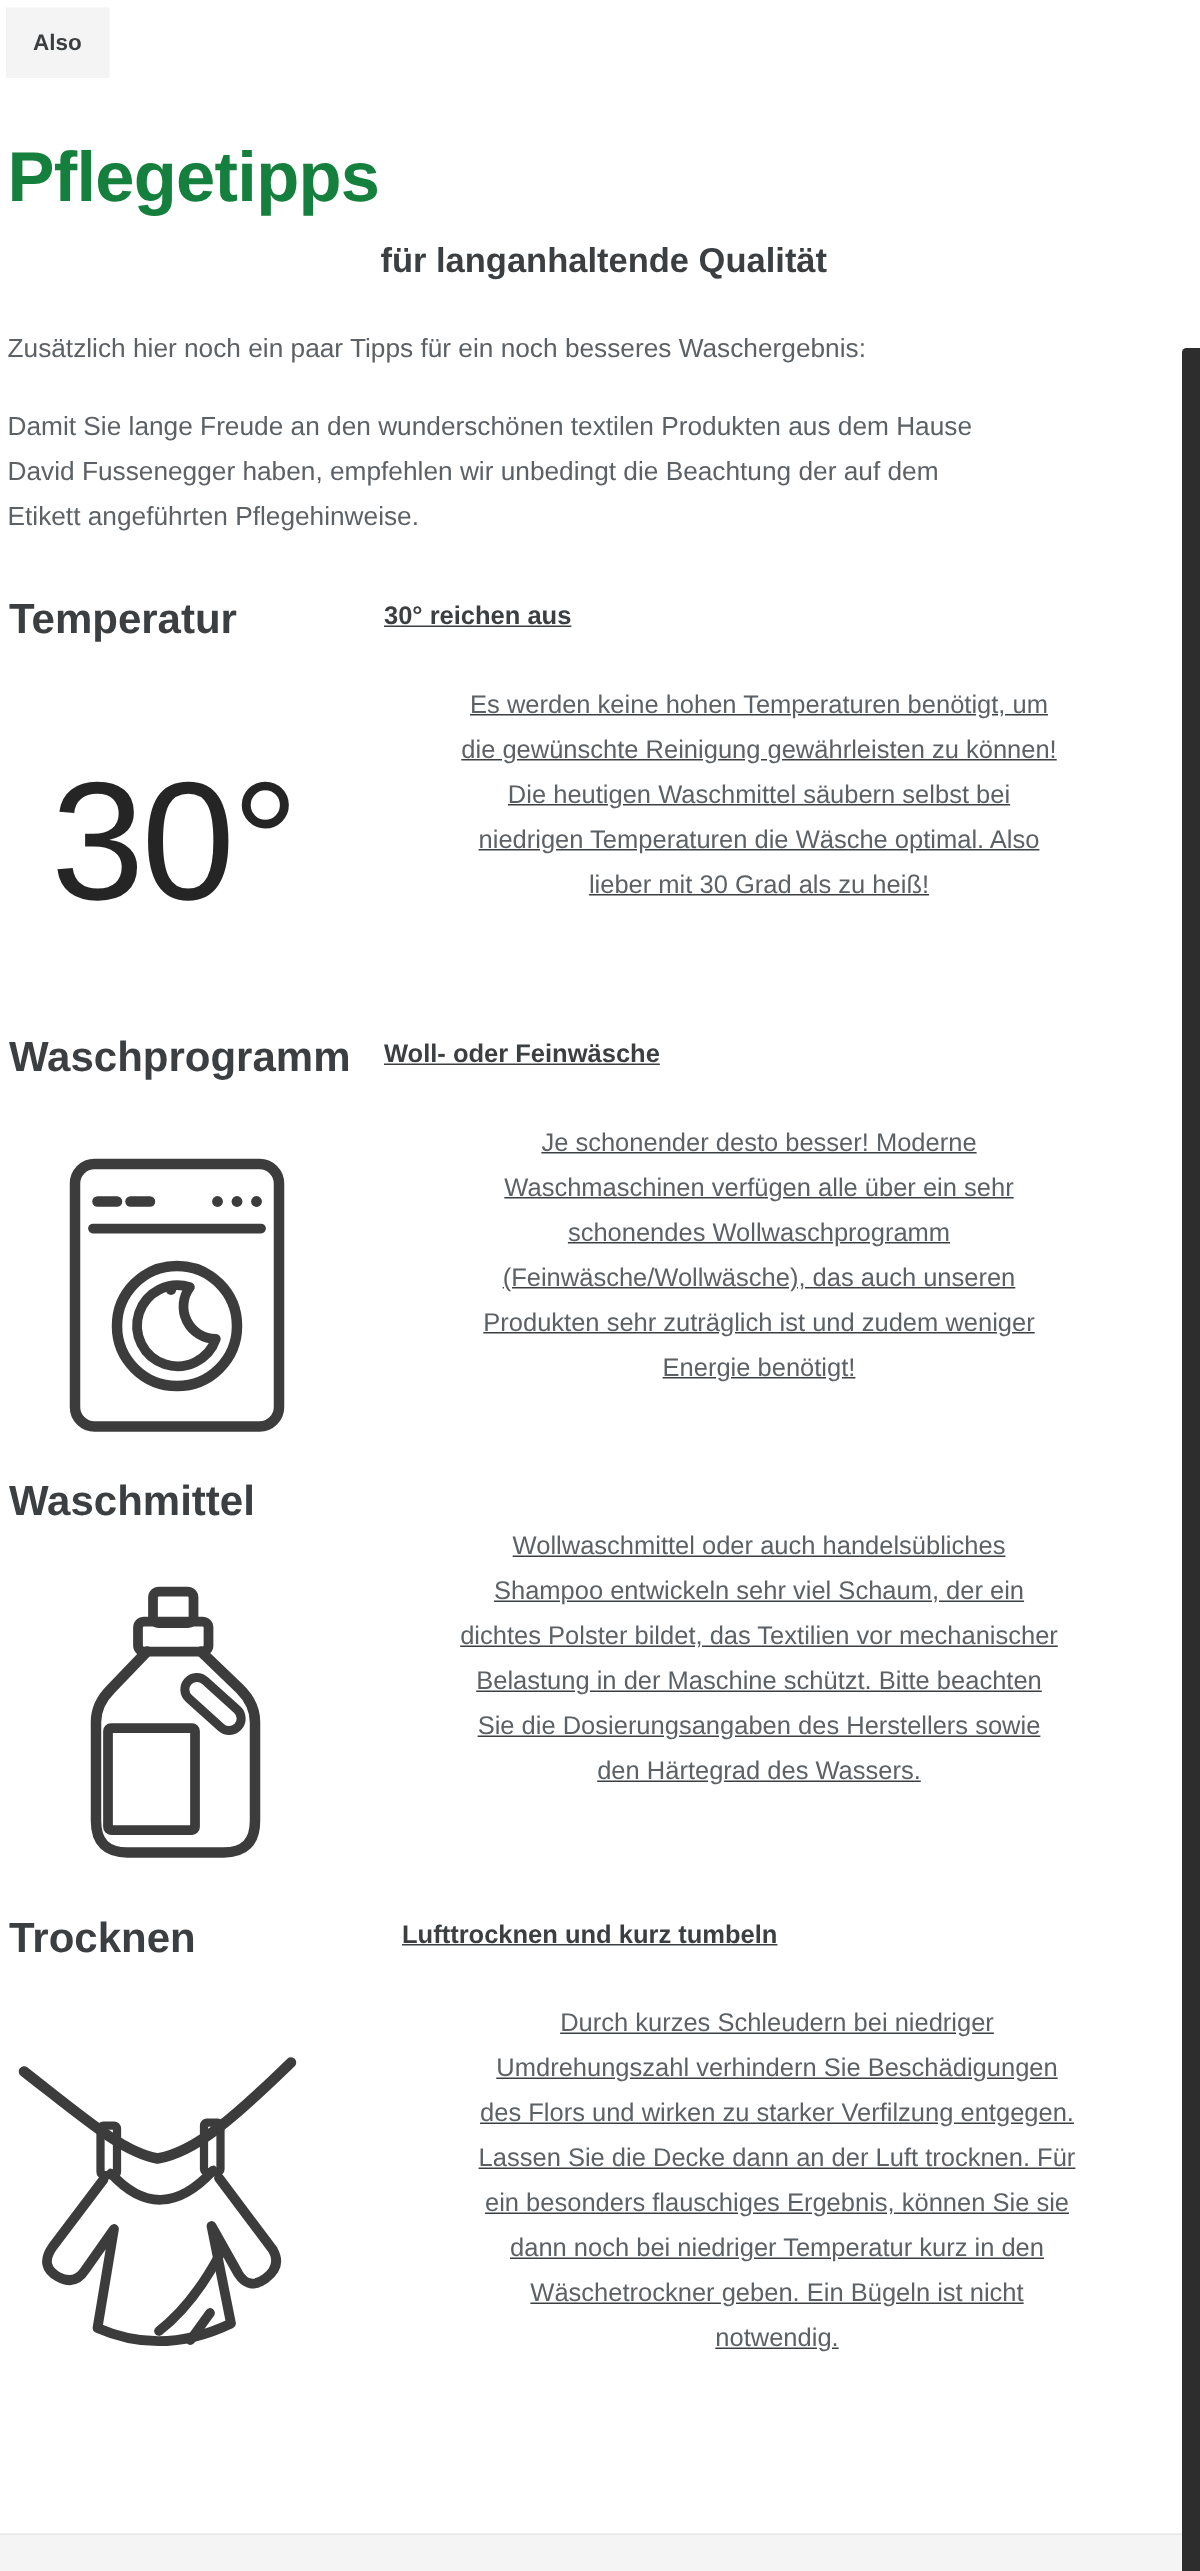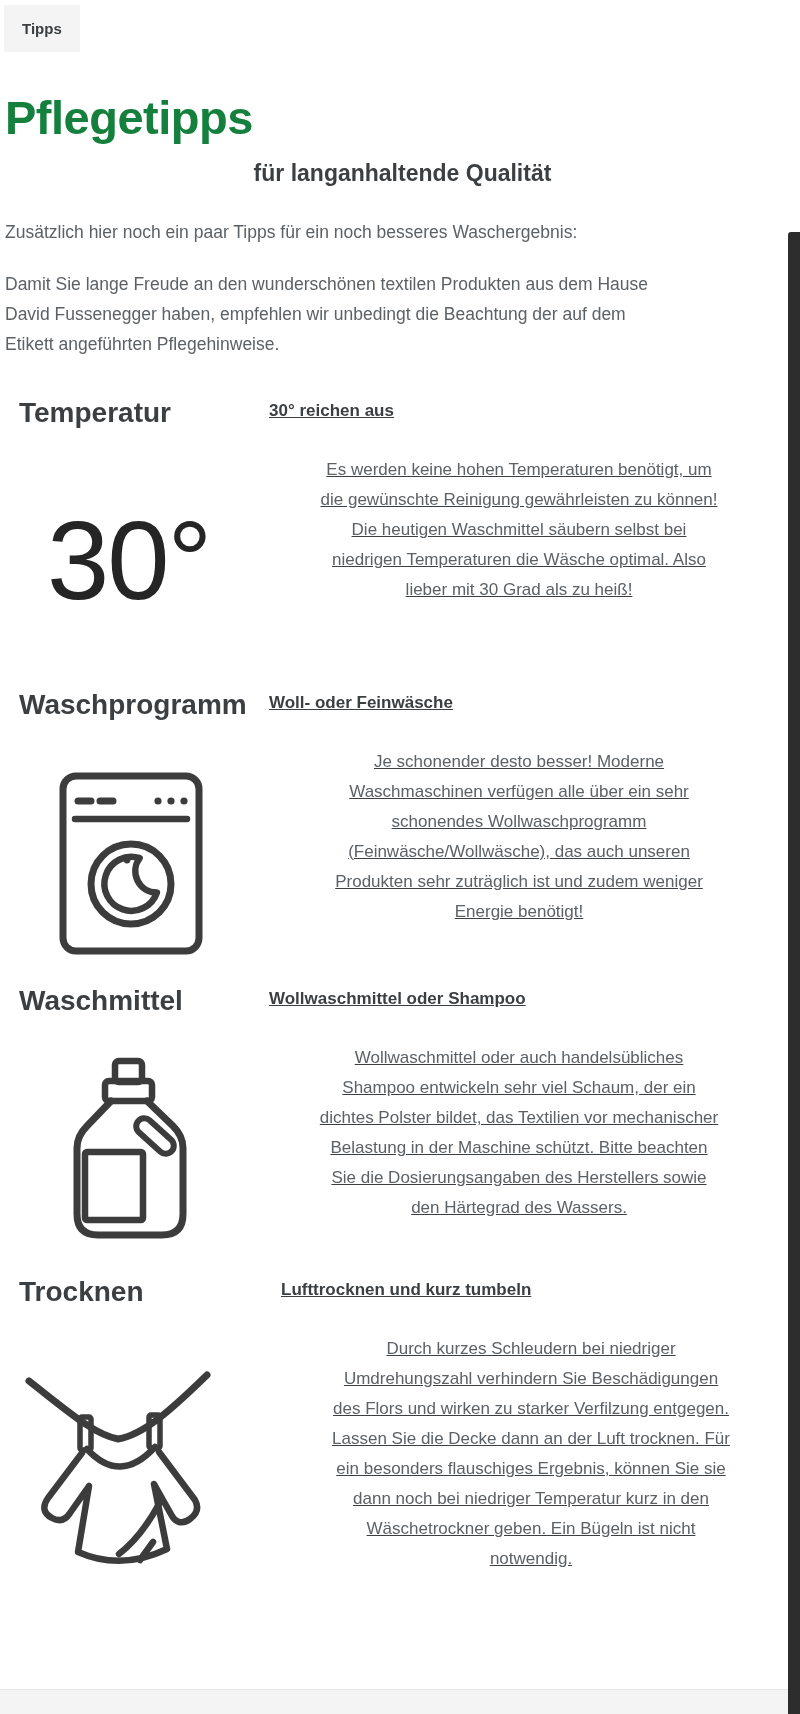--- a/index.html
+++ b/index.html
@@ -19,21 +19,21 @@
     color:#15803d; letter-spacing:-0.5px;
   }
   h2.subtitle {
     margin:17px 0 0 5px; font-size:23px; line-height:28px; font-weight:700; color:#3b3f42;text-align:center;
   }
   p.intro {
     margin:22px 0 0 5px; width:755px; font-size:17.5px; line-height:30px;
     color:#5c6166; white-space:pre-line;
   }
   p.intro2 { margin-top:30px; }
-  .row { display:flex; align-items:flex-start; padding-left:19px; }
+  .row { display:flex; align-items:flex-start; padding-left:6px; }
   .row-temperatur   { margin-top:37px; }
   .row-waschprogramm{ margin-top:71px; }
   .row-waschmittel  { margin-top:27px; }
   .row-trocknen     { margin-top:32px;gap:12px; }
   .col-l { width:250px; flex:none; }
   .col-r { width:500px; flex:none;text-decoration:underline; }
   h3.section-title { font-size:28px; line-height:34px; font-weight:700; color:#3b3f42; }
   h4.section-heading { font-size:17px; line-height:24px; padding-top:3px; font-weight:700; color:#3b3f42; }
   p.section-body {
     margin-top:32px; font-size:17px; line-height:30px; color:#5c6166;
@@ -57,21 +57,21 @@
     position:absolute; right:0; top:232px; bottom:0; width:12px;
     background:#2d2d2d; border-radius:3px 0 0 0; z-index:5;
   }
 </style>
 </head>
 <body>
 
 <div class="page">
 
   <div class="tab">
-    <span>Tipps</span>
+    <span>Also</span>
   </div>
 
   <h1 class="title">Pflegetipps</h1>
   <h2 class="subtitle">für langanhaltende Qualität</h2>
 
   <p class="intro intro2">Zusätzlich hier noch ein paar Tipps für ein noch besseres Waschergebnis:</p>
   <p class="intro">Damit Sie lange Freude an den wunderschönen textilen Produkten aus dem Hause
 David Fussenegger haben, empfehlen wir unbedingt die Beachtung der auf dem
 Etikett angeführten Pflegehinweise.</p>
 
@@ -129,21 +129,20 @@
         <svg width="118" height="187" viewBox="0 0 118 187" fill="none" stroke="#3c3c3c" stroke-linecap="round" stroke-linejoin="round">
           <rect x="44" y="5" width="27" height="21" rx="4" stroke-width="6.5"></rect>
           <rect x="34" y="25" width="47" height="20" rx="4" stroke-width="6.5"></rect>
           <path d="M 40 45 L 16 70 Q 6 80 6 92 L 6 158 Q 6 179 27 179 L 91 179 Q 112 179 112 158 L 112 92 Q 112 80 102 70 L 76 45" stroke-width="7"></path>
           <rect x="61.5" y="72" width="45" height="16" rx="8" stroke-width="6" transform="rotate(42 84 80)"></rect>
           <rect x="14" y="96" width="58" height="68" rx="2" stroke-width="6.5"></rect>
         </svg>
       </span>
     </div>
     <div class="col-r">
-      <h4 class="section-heading">Wollwaschmittel oder Shampoo</h4>
       <p class="section-body">Wollwaschmittel oder auch handelsübliches
 Shampoo entwickeln sehr viel Schaum, der ein
 dichtes Polster bildet, das Textilien vor mechanischer
 Belastung in der Maschine schützt. Bitte beachten
 Sie die Dosierungsangaben des Herstellers sowie
 den Härtegrad des Wassers.</p>
     </div>
   </div>
 
   

